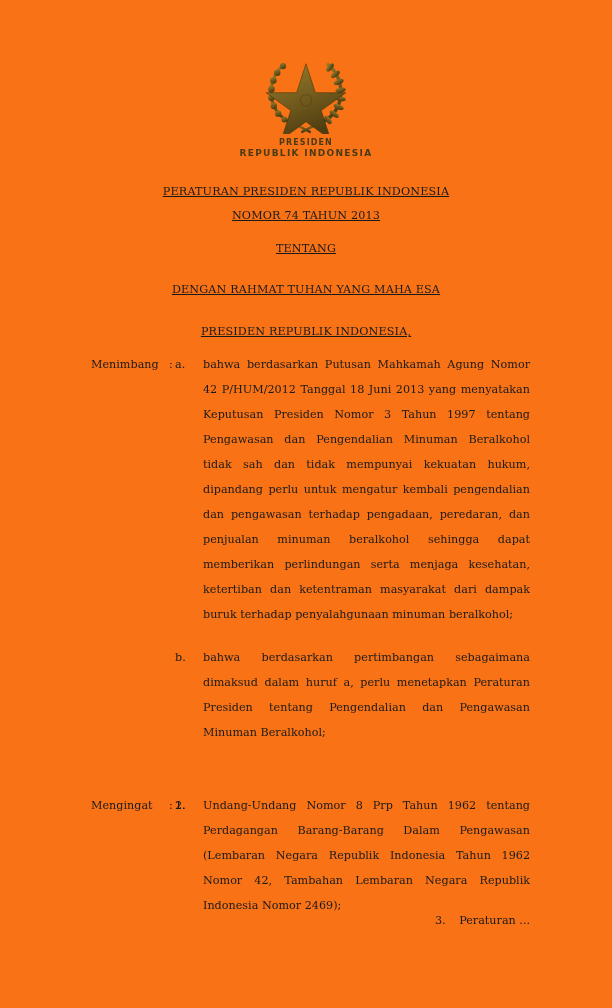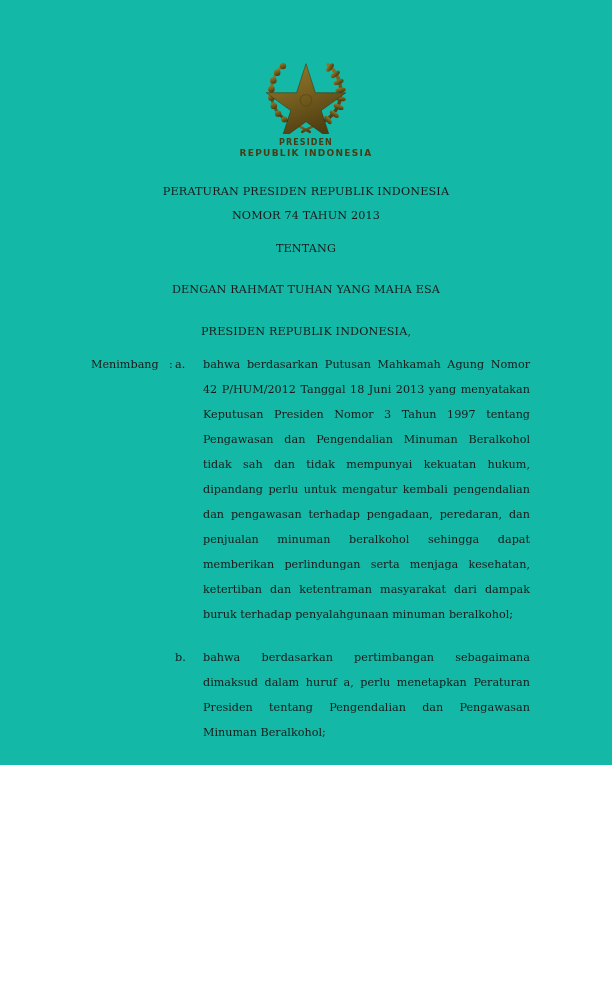--- a/index.html
+++ b/index.html
@@ -3,22 +3,22 @@
 <meta charset="utf-8">
 <style>
   html, body {
     margin: 0;
     padding: 0;
     background: #ffffff;
   }
   .page {
     position: relative;
     width: 612px;
-    height: 765px;
-    background: #14b8a6;
+    height: 1008px;
+    background: #f97316;
     overflow: hidden;
     font-family: "DejaVu Serif", "Liberation Serif", serif;
     color: #1a1a1a;
   }
 
   
   .letterhead {
     position: absolute;
     top: 52px;
     left: 0;
@@ -49,20 +49,21 @@
   
   .titleblock {
     position: absolute;
     top: 180px;
     left: 0;
     width: 612px;
     text-align: center;
     font-size: 11.2px;
     line-height: 24px;
     letter-spacing: 0.15px;
+    text-decoration: underline;
   }
   .titleblock .gap-sm { height: 9px; }
   .titleblock .gap-md { height: 17px; }
   .titleblock .gap-lg { height: 18px; }
   .tline { white-space: nowrap; }
 
   
   .clauses {
     position: absolute;
     top: 352px;
@@ -218,20 +219,21 @@
       <div class="label">
         <span>Mengingat</span>
         <span class="colon">:</span>
       </div>
       <ul class="items">
         <li class="item">
           <span class="marker">1.</span>
         </li>
         <li class="item">
           <span class="marker">2.</span>
+          <span>Undang-Undang Nomor 8 Prp Tahun 1962 tentang Perdagangan Barang-Barang Dalam Pengawasan (Lembaran Negara Republik Indonesia Tahun 1962 Nomor 42, Tambahan Lembaran Negara Republik Indonesia Nomor 2469);</span>
         </li>
       </ul>
     </div>
 
   </div>
 
   <div class="catchword">
     <span class="cw-num">3.</span>
     <span>Peraturan ...</span>
   </div>

